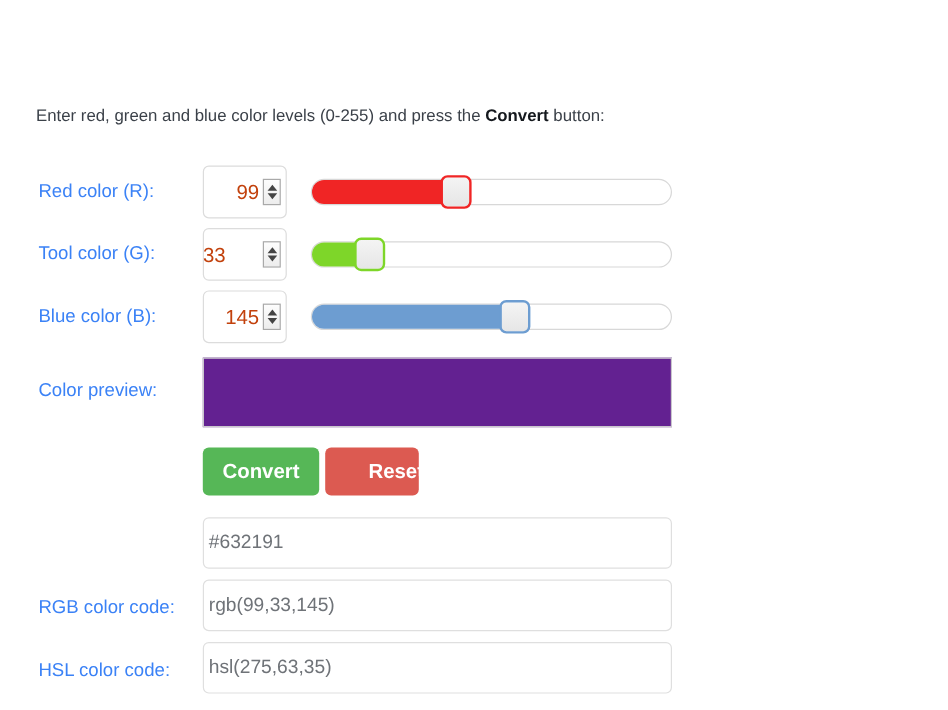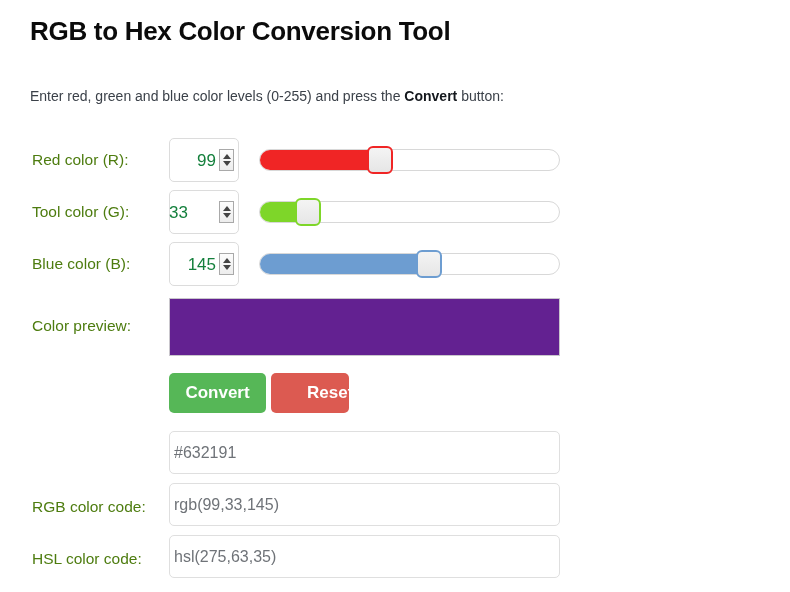--- a/index.html
+++ b/index.html
@@ -45,42 +45,42 @@
   }
   .intro b { font-weight: bold; color: #14181d; }
 
   
   .row-label {
     position: absolute;
     left: 32px;
     width: 128px;
     text-align: left;
     font-size: 15.5px;
-    color: #4d7c0f;
+    color: #3b82f6;
     white-space: nowrap;
   }
 
   
   .num-box {
     position: absolute;
     left: 169px;
     width: 70px;
     height: 44px;
     box-sizing: border-box;
     border: 1px solid #dcdcdc;
     border-radius: 5px;
     background: #ffffff;
     display: flex;
     align-items: center;
     justify-content: flex-end;
     padding-right: 4px;
   }
   .num-val {
     font-size: 17px;
-    color: #15803d;
+    color: #c2410c;
     line-height: 1;
     padding-right: 3px;
     letter-spacing: 0px;
   }
   .spinner {
     width: 15px;
     height: 22px;
     border: 1px solid #a9a9a9;
     background: linear-gradient(#fdfdfd, #ededed);
     box-sizing: border-box;
@@ -174,21 +174,20 @@
     font-size: 16px;
     color: #6f7378;
     white-space: nowrap;
   }
 </style>
 </head>
 <body>
 
 <div class="page">
 
-  <div class="page-title">RGB to Hex Color Conversion Tool</div>
 
   <div class="intro">
     <span>Enter red, green and blue color levels (0-255) and press the </span><b>Convert</b><span> button:</span>
   </div>
 
   <div class="row-label" style="top:151px;">Red color (R):</div>
 
   <div class="num-box" style="top:138px;">
     <span class="num-val">99</span>
     <span class="spinner">

